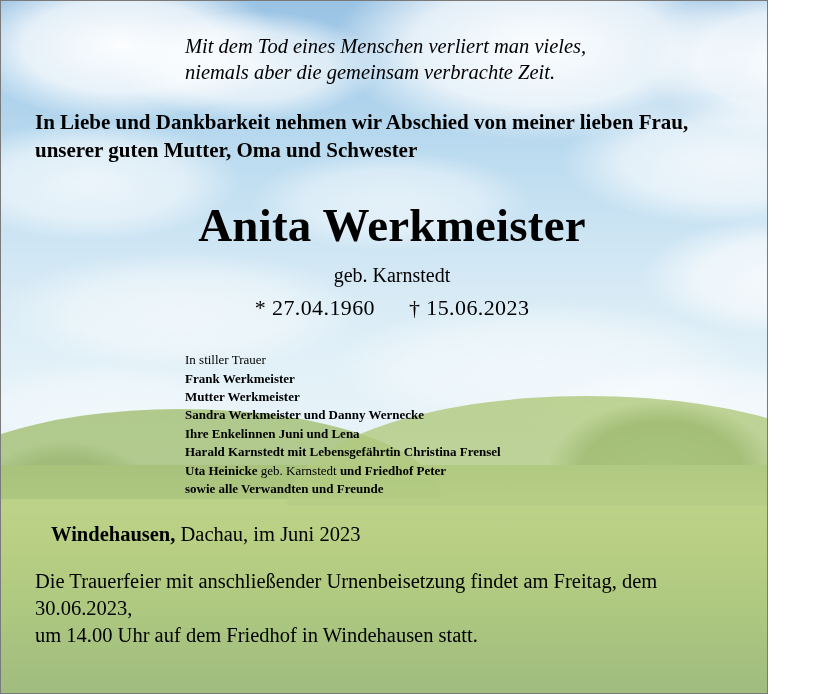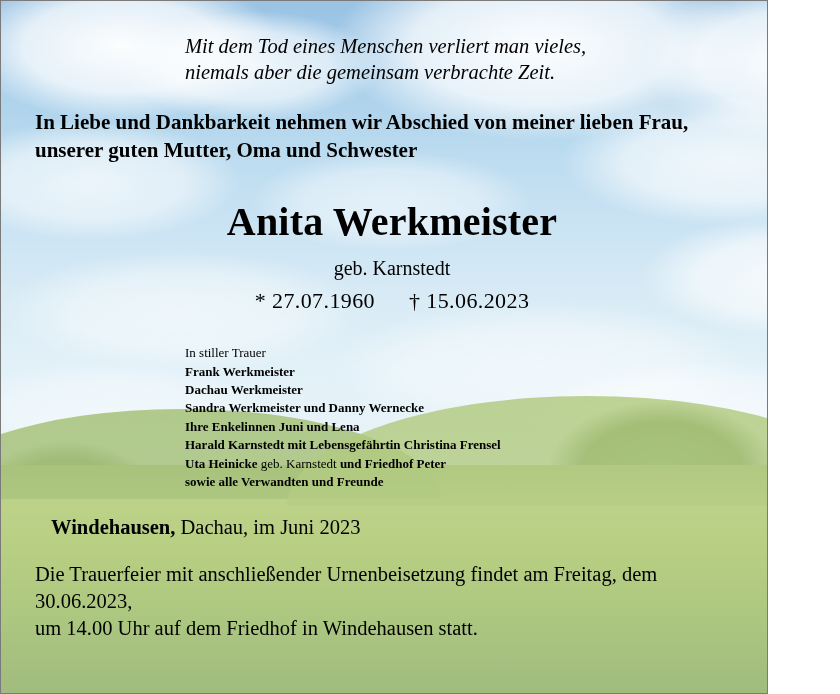--- a/index.html
+++ b/index.html
@@ -122,21 +122,21 @@
     margin: 24px 0 0 0;
     font-size: 21px;
     line-height: 1.3;
     font-weight: bold;
   }
 
   .name {
     margin: 34px 0 0 0;
     text-align: center;
     font-weight: bold;
-    font-size: 40px;
+    font-size: 47px;
     letter-spacing: 0.2px;
   }
   .maiden {
     margin: 12px 0 0 0;
     text-align: center;
     font-size: 20px;
   }
   .dates {
     margin: 8px 0 0 0;
     text-align: center;
@@ -204,27 +204,27 @@
     <div class="motto">
       <div>Mit dem Tod eines Menschen verliert man vieles,</div>
       <div>niemals aber die gemeinsam verbrachte Zeit.</div>
     </div>
 
     <div class="intro">In Liebe und Dankbarkeit nehmen wir Abschied von meiner lieben Frau, unserer guten Mutter, Oma und Schwester</div>
 
     <div class="name">Anita Werkmeister</div>
     <div class="maiden">geb. Karnstedt</div>
     <div class="dates">
-      <span>* 27.07.1960</span><span class="gap"></span><span>† 15.06.2023</span>
+      <span>* 27.04.1960</span><span class="gap"></span><span>† 15.06.2023</span>
     </div>
 
     <div class="mourners">
       <div class="lead">In stiller Trauer</div>
       <div><span class="b">Frank Werkmeister</span></div>
-      <div><span class="b">Dachau Werkmeister</span></div>
+      <div><span class="b">Mutter Werkmeister</span></div>
       <div><span class="b">Sandra Werkmeister und Danny Wernecke</span></div>
       <div><span class="b">Ihre Enkelinnen Juni und Lena</span></div>
       <div><span class="b">Harald Karnstedt mit Lebensgefährtin Christina Frensel</span></div>
       <div><span class="b">Uta Heinicke</span><span class="n"> geb. Karnstedt </span><span class="b">und Friedhof Peter</span></div>
       <div><span class="b">sowie alle Verwandten und Freunde</span></div>
     </div>
 
     <div class="place">
       <span class="b">Windehausen,</span><span> Dachau, im Juni 2023</span>
     </div>

